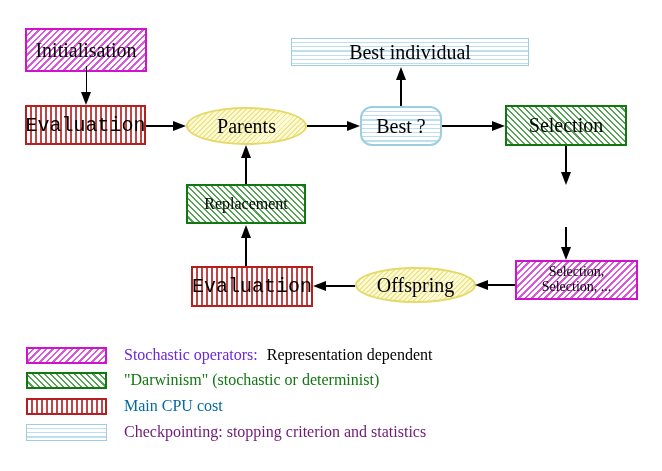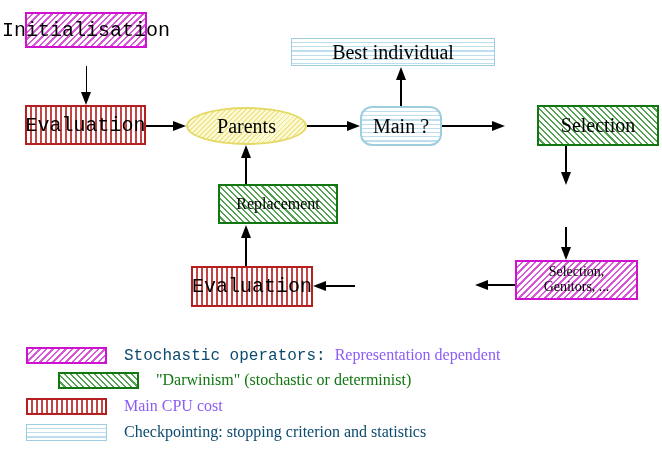--- a/index.html
+++ b/index.html
@@ -12,44 +12,43 @@
     position:absolute;display:flex;align-items:center;justify-content:center;
     text-align:center;color:#000;font-size:20px;line-height:1.05;box-sizing:border-box;
   }
   .hatch-magenta{
     border:2px solid #cf12cf;
     background:repeating-linear-gradient(135deg,#ffffff 0,#ffffff 3.1px,#d957d9 3.1px,#d957d9 4.6px);
   }
   .hatch-green{
     border:2px solid #117711;
     background:repeating-linear-gradient(45deg,#ffffff 0,#ffffff 2.8px,#53a353 2.8px,#53a353 4.3px);
-    margin-left:32px;
   }
   .stripe-red{
     border:2px solid #b51f1f;
     background:repeating-linear-gradient(90deg,#ffffff 0,#ffffff 3.4px,#c24545 3.4px,#c24545 5px);
     font-family:Liberation Mono, monospace;
   }
   .stripe-cyan{
     border:2px solid #9ecde0;
     background:repeating-linear-gradient(180deg,#ffffff 0,#ffffff 3px,#bddeee 3px,#bddeee 4.2px);
   }
   .stripe-cyan-thin{
     border:1px solid #9ecde0;
     background:repeating-linear-gradient(180deg,#ffffff 0,#ffffff 3px,#bddeee 3px,#bddeee 4.2px);
   }
   .ellipse-yellow{
     border:2px solid #e5d967;border-radius:50%;
     background:repeating-linear-gradient(135deg,#fdfad6 0,#fdfad6 2.2px,#efe490 2.2px,#efe490 3.5px);
   }
   
-  .n-init{left:25px;top:12px;width:122px;height:36px;font-family:Liberation Mono, monospace;}
+  .n-init{left:25px;top:28px;width:122px;height:44px;}
   .n-eval-top{left:25px;top:105px;width:121px;height:40px;}
   .n-parents{left:186px;top:107px;width:121px;height:38px;}
-  .n-best{left:291px;top:38px;width:204px;height:28px;}
+  .n-best{left:291px;top:38px;width:238px;height:28px;}
   .n-stop{left:360px;top:106px;width:82px;height:40px;border-radius:12px;}
   .n-selection{left:505px;top:105px;width:122px;height:41px;}
   .n-genitors{left:507px;top:185px;width:121px;height:42px;}
   .n-crossover{left:515px;top:260px;width:123px;height:40px;font-size:14px;}
   .n-offspring{left:355px;top:267px;width:121px;height:36px;}
   .n-eval-bot{left:191px;top:266px;width:122px;height:41px;}
   .n-replacement{left:186px;top:184px;width:120px;height:40px;font-size:16px;}
   .n-generation{
     left:323px;top:168px;width:174px;height:80px;position:absolute;
     border:5px dashed #f08080;border-radius:50%;box-sizing:border-box;
@@ -62,25 +61,25 @@
   .v-line{width:1.5px;}
   .ah{position:absolute;width:0;height:0;}
   .ah-right{border-top:5px solid transparent;border-bottom:5px solid transparent;border-left:13px solid #000;}
   .ah-left{border-top:5px solid transparent;border-bottom:5px solid transparent;border-right:13px solid #000;}
   .ah-up{border-left:5px solid transparent;border-right:5px solid transparent;border-bottom:13px solid #000;}
   .ah-down{border-left:5px solid transparent;border-right:5px solid transparent;border-top:13px solid #000;}
   
   .legend-row{position:absolute;left:26px;display:flex;align-items:center;}
   .swatch{width:81px;height:17px;box-sizing:border-box;flex:0 0 auto;}
   .legend-text{margin-left:17px;font-size:16px;white-space:nowrap;}
-  .t-magenta{color:#0c4a6e;font-family:Liberation Mono, monospace;}
-  .t-gold{color:#8b5cf6;margin-left:9px;}
+  .t-magenta{color:#6d28d9;}
+  .t-gold{color:#000000;margin-left:9px;}
   .t-green{color:#117711;}
-  .t-red{color:#8b5cf6;text-align:center;}
-  .t-blue{color:#0c4a6e;}
+  .t-red{color:#0369a1;text-align:center;}
+  .t-blue{color:#701a75;}
 </style>
 </head>
 <body>
 
 <div class="canvas">
 
   <div class="node hatch-magenta n-init">
     <span>Initialisation</span>
   </div>
 
@@ -90,35 +89,38 @@
 
   <div class="node ellipse-yellow n-parents">
     <span>Parents</span>
   </div>
 
   <div class="node stripe-cyan-thin n-best">
     <span>Best individual</span>
   </div>
 
   <div class="node stripe-cyan n-stop">
-    <span>Main ?</span>
+    <span>Best ?</span>
   </div>
 
   <div class="node hatch-green n-selection">
     <span>Selection</span>
   </div>
 
 
   <div class="node hatch-magenta n-crossover">
     <span>
       <span style="display:block">Selection,</span>
-      <span style="display:block">Genitors, ...</span>
+      <span style="display:block">Selection, ...</span>
     </span>
   </div>
 
+  <div class="node ellipse-yellow n-offspring">
+    <span>Offspring</span>
+  </div>
 
   <div class="node stripe-red n-eval-bot">
     <span>Evaluation</span>
   </div>
 
   <div class="node hatch-green n-replacement">
     <span>Replacement</span>
   </div>
 
 

